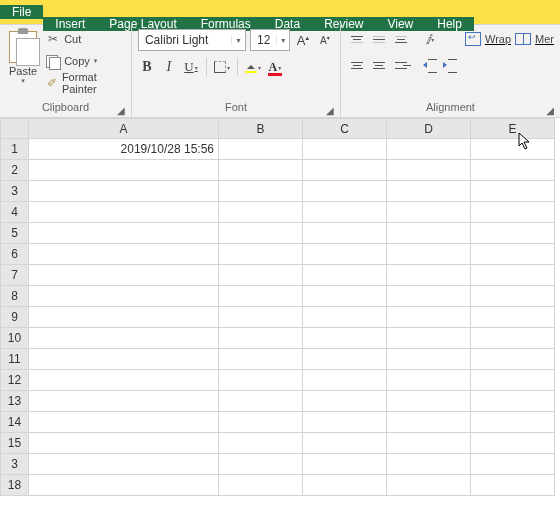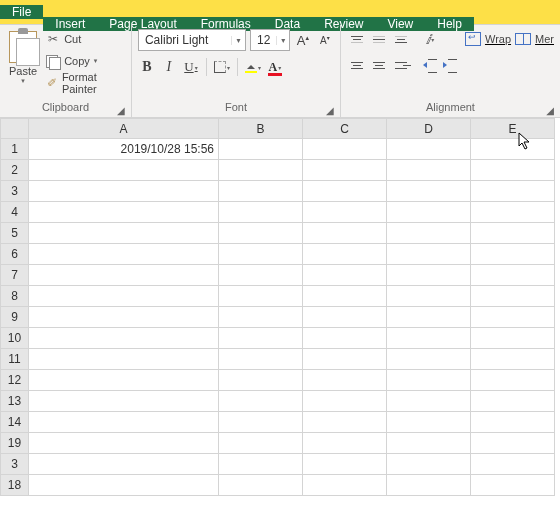--- a/index.html
+++ b/index.html
@@ -376,21 +376,21 @@
         </tr>
         <tr>
           <th class="rowhdr">14</th>
           <td class="cell colA"></td>
           <td class="cell colO"></td>
           <td class="cell colO"></td>
           <td class="cell colO"></td>
           <td class="cell colO"></td>
         </tr>
         <tr>
-          <th class="rowhdr">19</th>
+          <th class="rowhdr">15</th>
           <td class="cell colA"></td>
           <td class="cell colO"></td>
           <td class="cell colO"></td>
           <td class="cell colO"></td>
           <td class="cell colO"></td>
         </tr>
         <tr>
           <th class="rowhdr">3</th>
           <td class="cell colA"></td>
           <td class="cell colO"></td>

